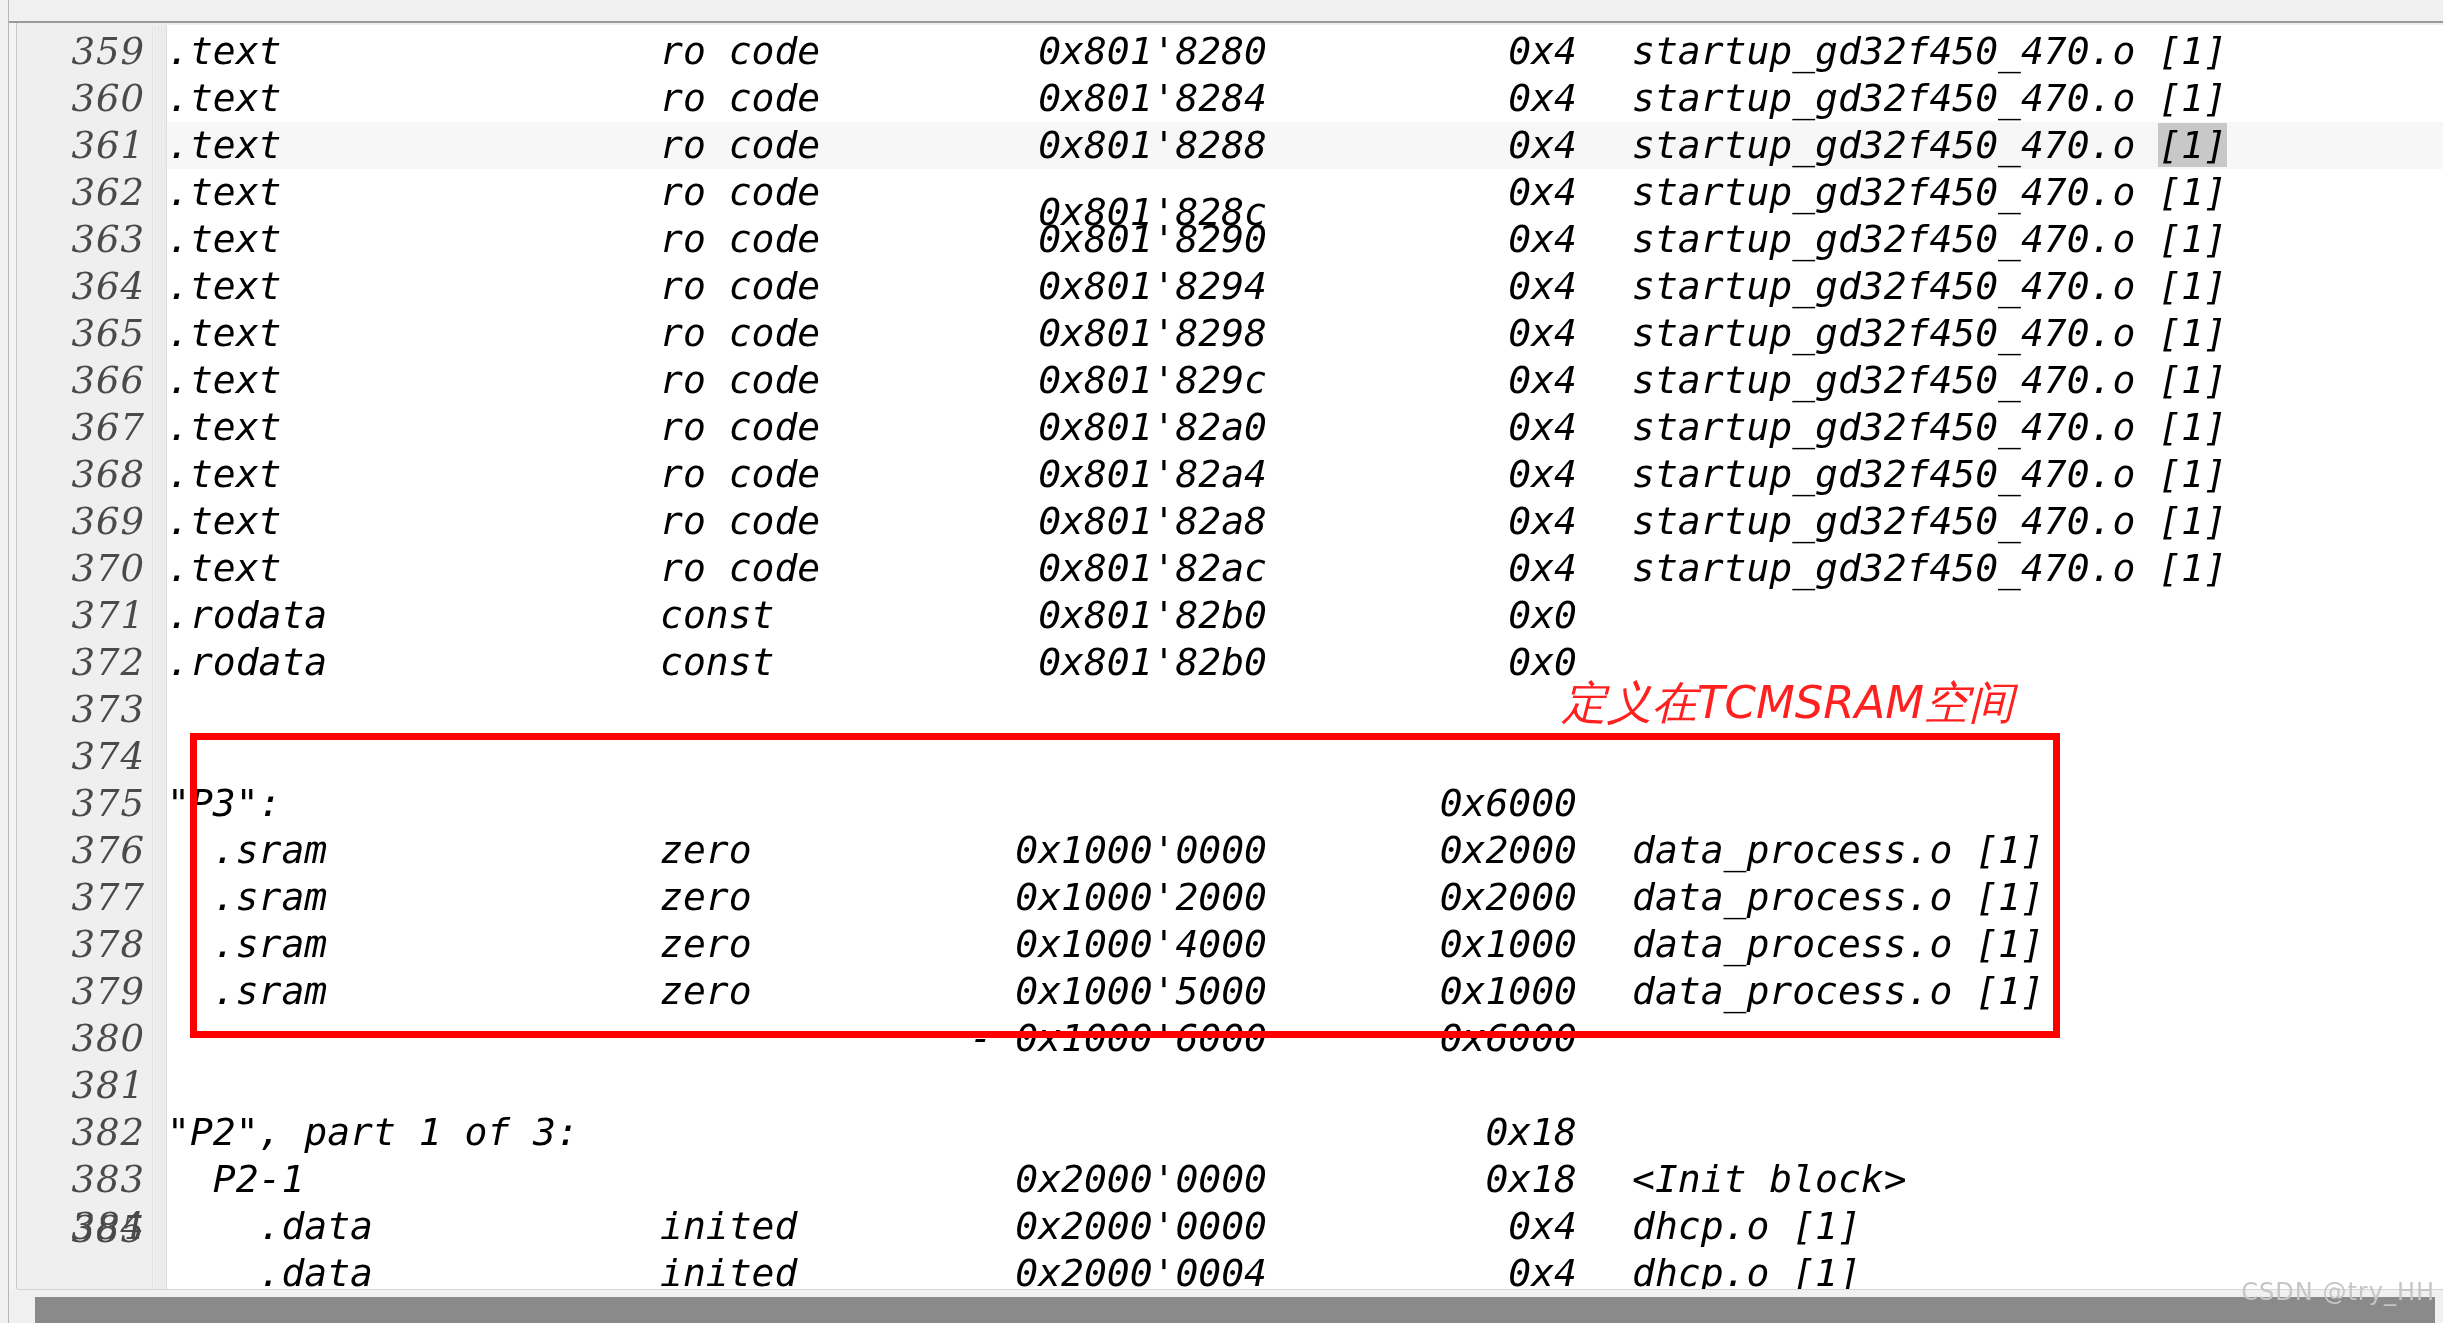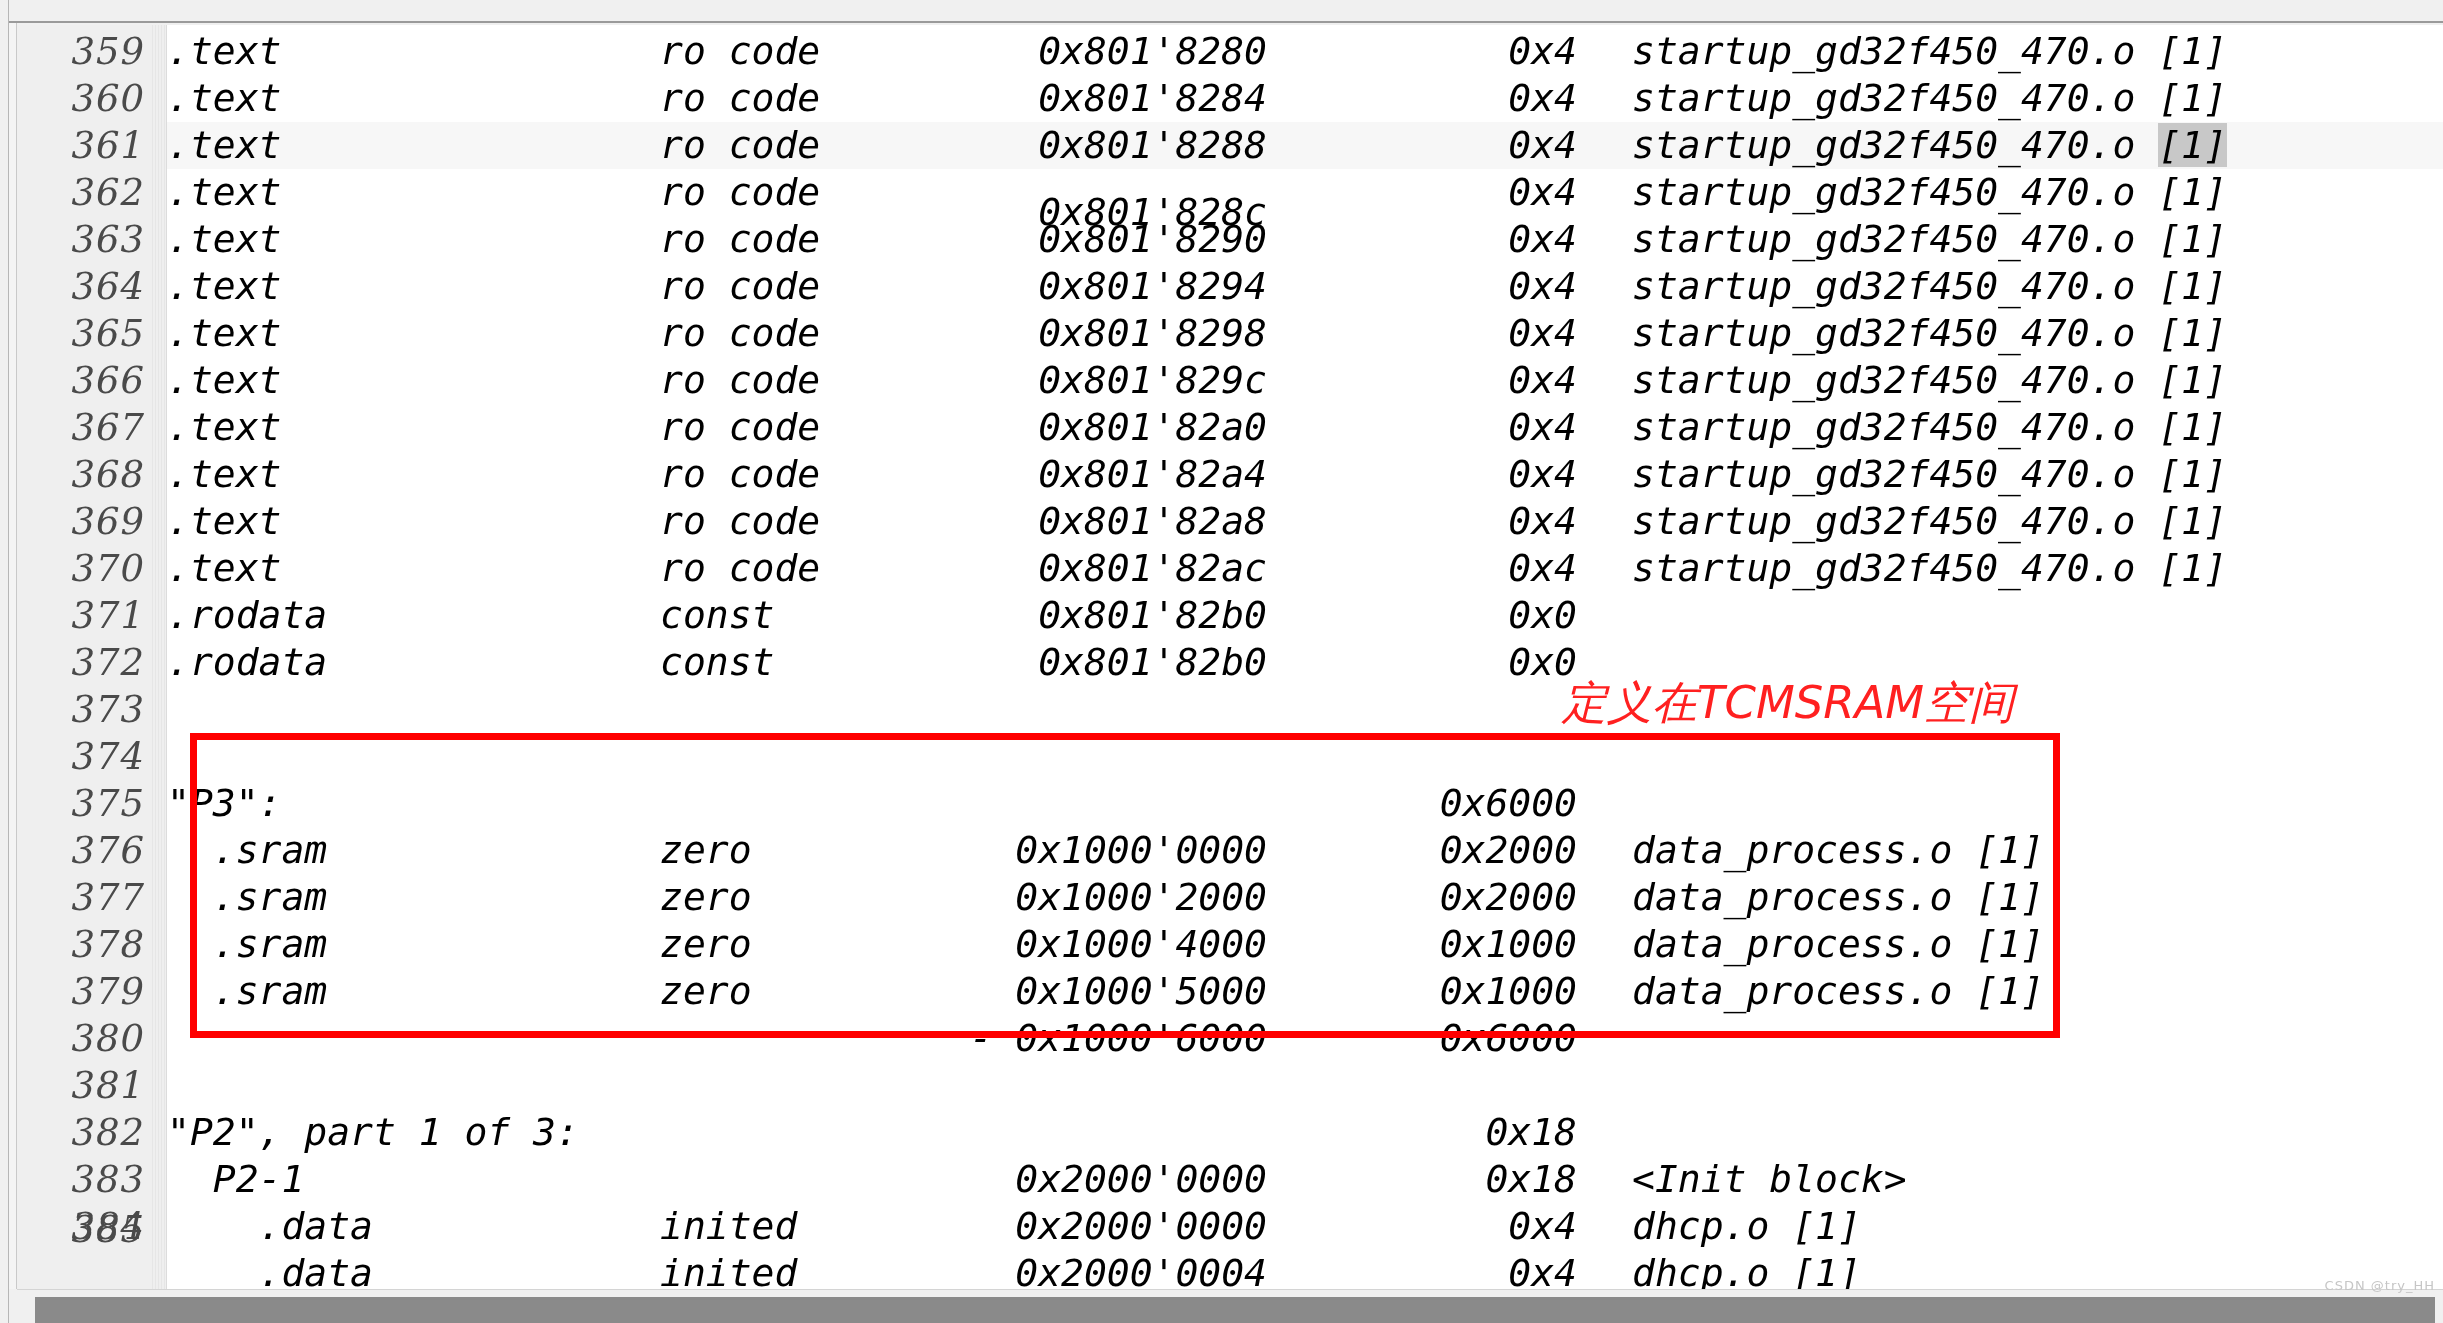--- a/index.html
+++ b/index.html
@@ -177,21 +177,21 @@
     width: 2400px;
     height: 26px;
     background: #8a8a8a;
   }
 
   
   #watermark {
     position: absolute;
     right: 8px;
     top: 1278px;
-    font-size: 13px;
+    font-size: 24px;
     color: #c6c6c6;
     font-family: "DejaVu Sans", "Liberation Sans", sans-serif;
     letter-spacing: 1px;
     white-space: pre;
   }
 </style>
 </head>
 <body>
 
 <div id="app-window">

